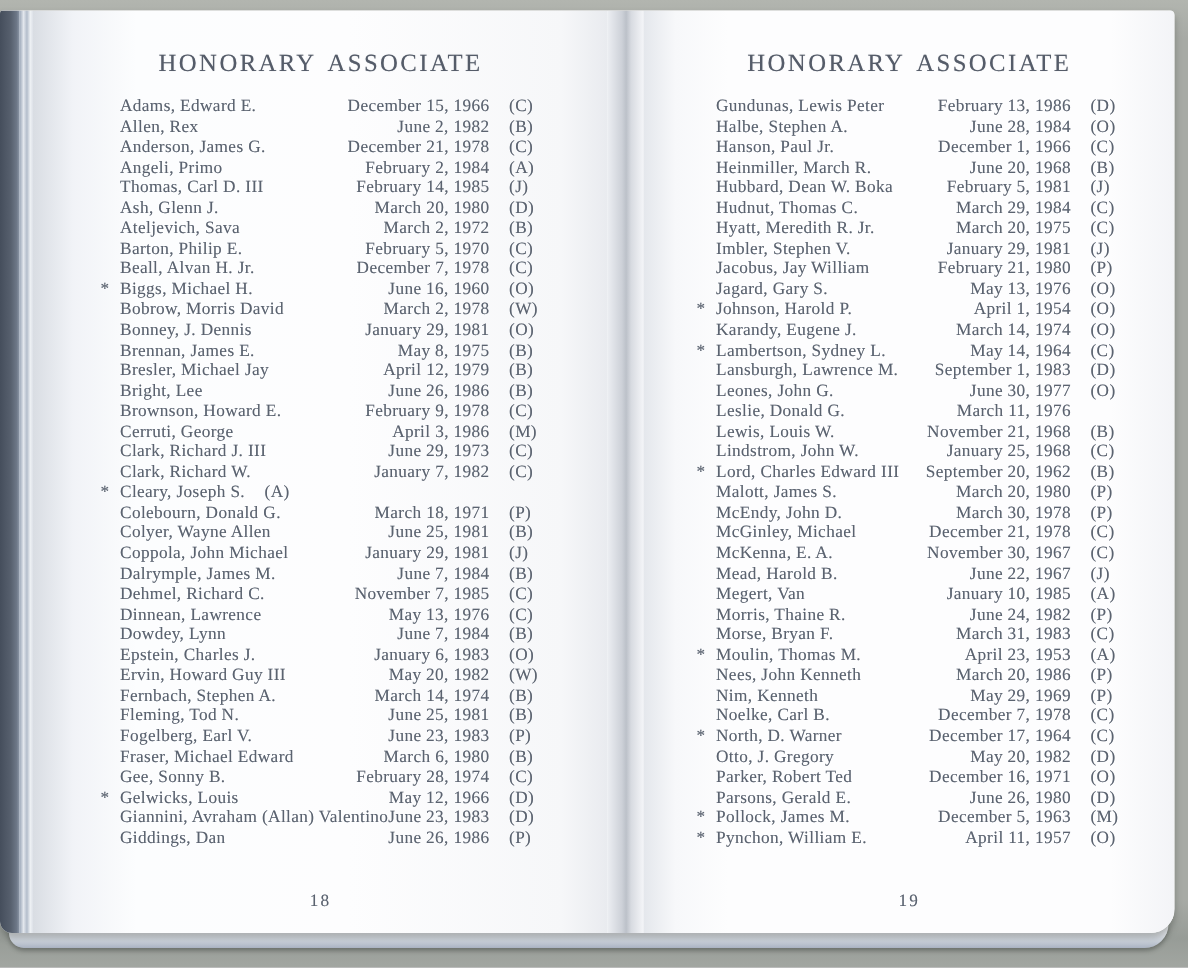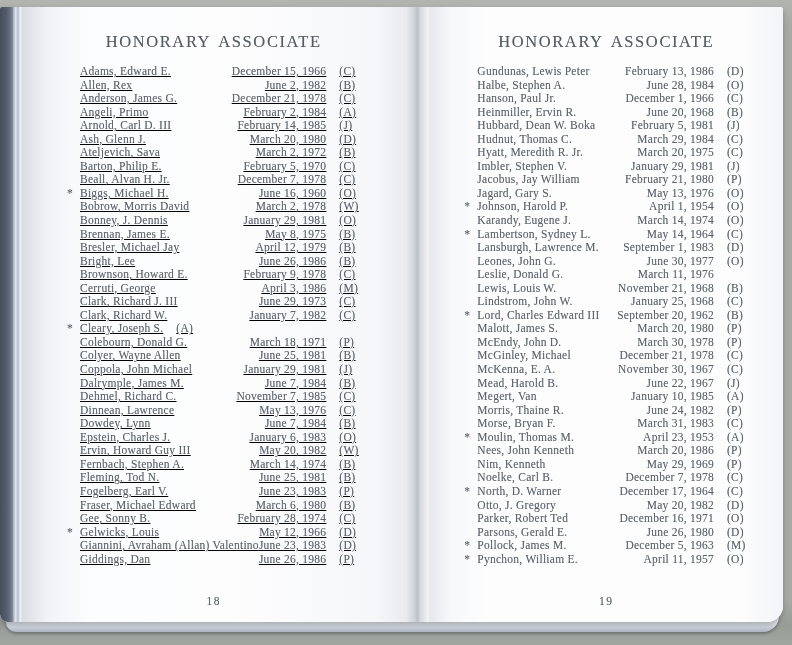--- a/index.html
+++ b/index.html
@@ -56,21 +56,21 @@
     background:linear-gradient(to right,#eceef2 0%,#cdd1d8 40%,#bcc1c9 52%,#d8dbe1 66%,#f4f5f8 100%);
   }
   .page-title{
     text-align:center;
     font-size:16.5px;letter-spacing:1.6px;word-spacing:3px;
     color:var(--ink-title);
     margin:0 0 13px 0;
     text-shadow:0 0 .5px rgba(85,92,105,.45);
   }
   .entries{margin:0;}
-  .page-left .entries{padding:0 44px 0 58px;text-decoration:underline;}
+  .page-left .entries{padding:0 44px 0 58px;}
   .page-right .entries{padding:0 34px 0 48px;}
   .row{
     display:flex;align-items:baseline;position:relative;
     font-size:11.5px;line-height:13.55px;
     color:var(--ink);letter-spacing:.25px;
     text-shadow:0 0 .4px rgba(91,99,112,.4);
     white-space:nowrap;
   }
   .star{
     position:absolute;left:-13px;top:0;width:10px;
@@ -117,21 +117,21 @@
             <span class="code">(C)</span>
           </div>
           <div class="row">
             <span class="star"></span>
             <span class="name">Angeli, Primo</span>
             <span class="date">February 2, 1984</span>
             <span class="code">(A)</span>
           </div>
           <div class="row">
             <span class="star"></span>
-            <span class="name">Arnold, Carl D. III</span>
+            <span class="name">Thomas, Carl D. III</span>
             <span class="date">February 14, 1985</span>
             <span class="code">(J)</span>
           </div>
           <div class="row">
             <span class="star"></span>
             <span class="name">Ash, Glenn J.</span>
             <span class="date">March 20, 1980</span>
             <span class="code">(D)</span>
           </div>
           <div class="row">
@@ -341,21 +341,21 @@
             <span class="code">(O)</span>
           </div>
           <div class="row">
             <span class="star"></span>
             <span class="name">Hanson, Paul Jr.</span>
             <span class="date">December 1, 1966</span>
             <span class="code">(C)</span>
           </div>
           <div class="row">
             <span class="star"></span>
-            <span class="name">Heinmiller, Ervin R.</span>
+            <span class="name">Heinmiller, March R.</span>
             <span class="date">June 20, 1968</span>
             <span class="code">(B)</span>
           </div>
           <div class="row">
             <span class="star"></span>
             <span class="name">Hubbard, Dean W. Boka</span>
             <span class="date">February 5, 1981</span>
             <span class="code">(J)</span>
           </div>
           <div class="row">

